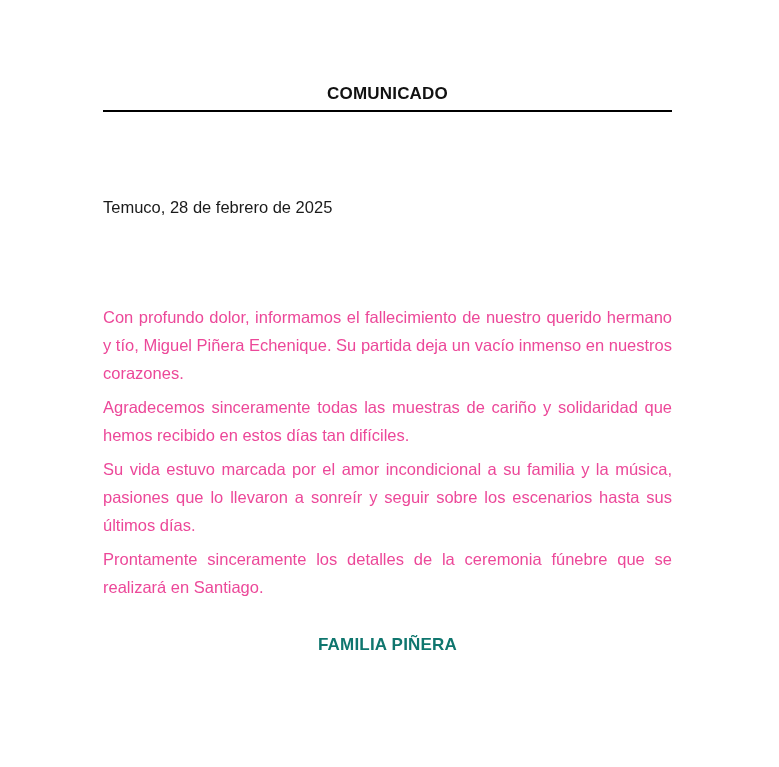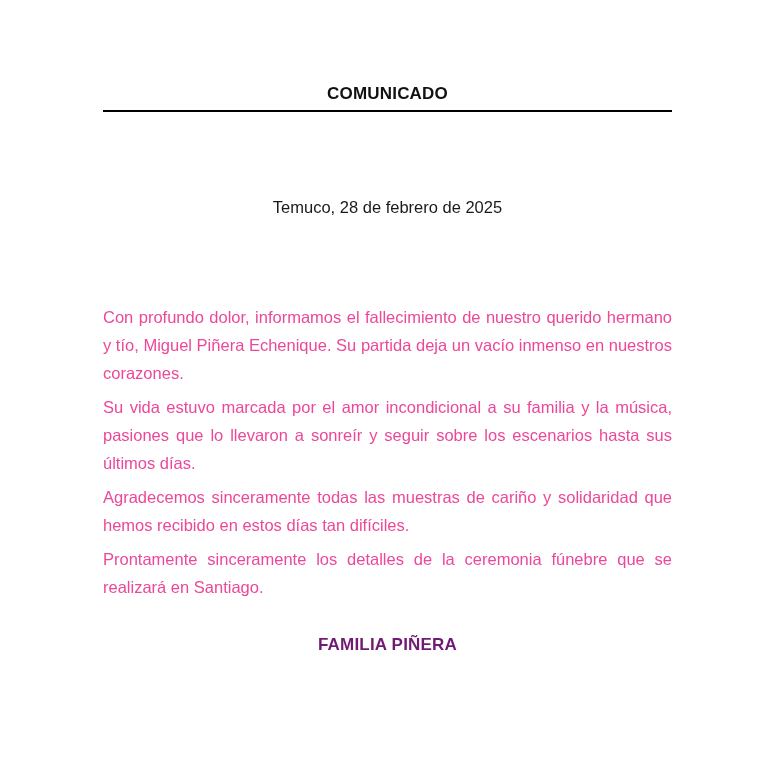--- a/index.html
+++ b/index.html
@@ -33,57 +33,57 @@
     color: #111111;
   }
   .rule {
     height: 0;
     border-top: 2px solid #000000;
     margin-top: 7px;
   }
   .dateline {
     margin: 85px 0 0 0;
     line-height: 20px;
-    text-align: center;
+    text-align: left;
     color: #1a1a1a;
   }
   .body-block {
     margin-top: 86px;
   }
   .para {
     margin: 0 0 6px 0;
     line-height: 28px;
     text-align: justify;
     color: #ec4899;
   }
   .signature {
     margin: 35px 0 0 0;
     font-size: 17px;
     font-weight: 700;
     line-height: 18px;
     text-align: center;
     letter-spacing: 0.2px;
-    color: #701a75;
+    color: #0f766e;
   }
 </style>
 </head>
 <body>
 
 <div class="page">
   <div class="content">
 
     <h1 class="title">COMUNICADO</h1>
 
     <div class="rule"></div>
 
     <p class="dateline">Temuco, 28 de febrero de 2025</p>
 
     <div class="body-block">
       <p class="para">Con profundo dolor, informamos el fallecimiento de nuestro querido hermano y tío, Miguel Piñera Echenique. Su partida deja un vacío inmenso en nuestros corazones.</p>
+      <p class="para">Agradecemos sinceramente todas las muestras de cariño y solidaridad que hemos recibido en estos días tan difíciles.</p>
       <p class="para">Su vida estuvo marcada por el amor incondicional a su familia y la música, pasiones que lo llevaron a sonreír y seguir sobre los escenarios hasta sus últimos días.</p>
-      <p class="para">Agradecemos sinceramente todas las muestras de cariño y solidaridad que hemos recibido en estos días tan difíciles.</p>
       <p class="para">Prontamente sinceramente los detalles de la ceremonia fúnebre que se realizará en Santiago.</p>
     </div>
 
     <p class="signature">FAMILIA PIÑERA</p>
 
   </div>
 </div>
 
 </body></html>

